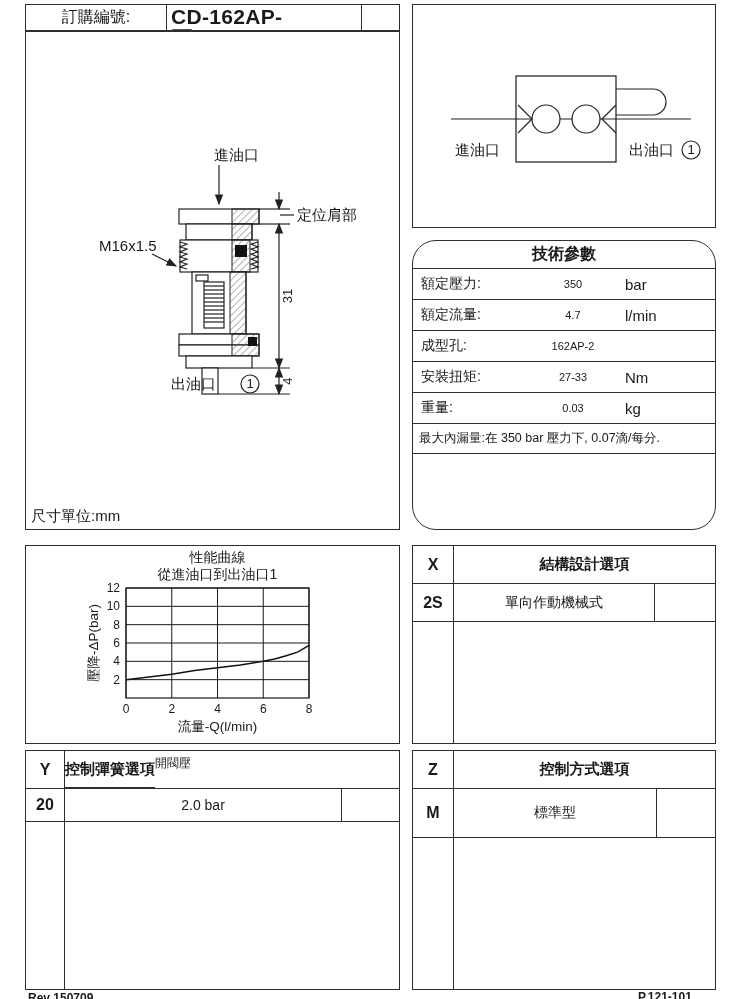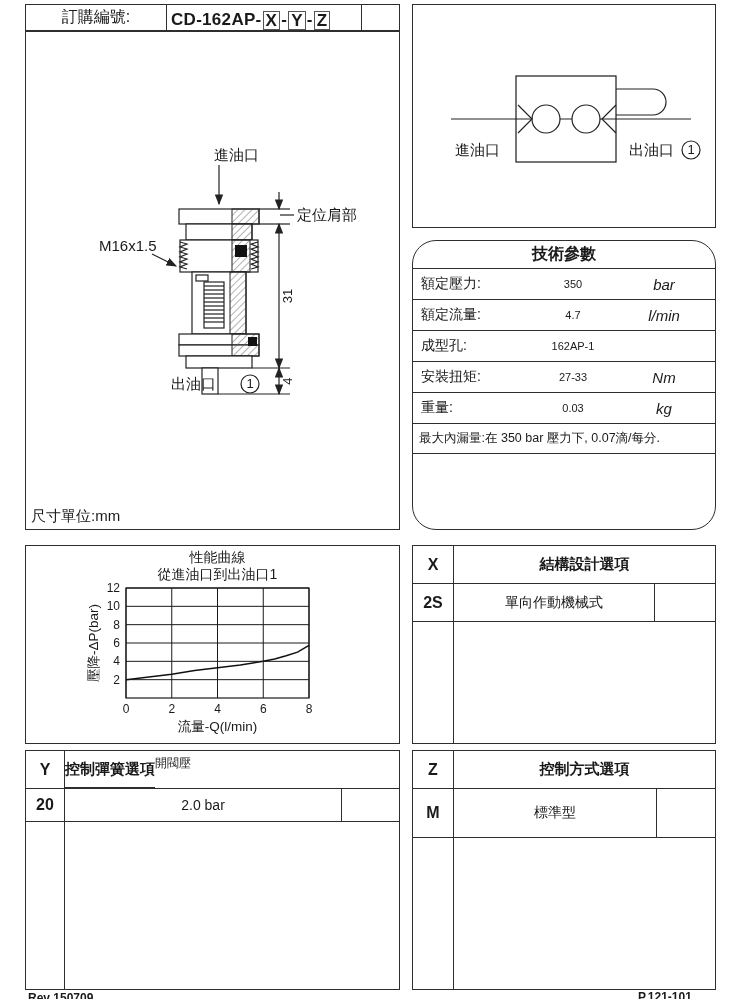--- a/index.html
+++ b/index.html
@@ -4,22 +4,22 @@
 <style>
   html,body{margin:0;padding:0;background:#fff;}
   .page{position:relative;width:730px;height:999px;background:#fff;overflow:hidden;
         font-family:"Liberation Sans","DejaVu Sans",sans-serif;color:#1a1a1a;}
   .panel{position:absolute;border:1.6px solid #2e2e2e;background:#fff;box-sizing:border-box;}
 
   
   .order-box{left:25px;top:4px;width:375px;height:27px;display:flex;align-items:stretch;}
   .order-label{width:140px;border-right:1.4px solid #2e2e2e;display:flex;align-items:center;
                justify-content:center;font-size:16px;}
-  .order-code{width:190px;border-right:1.4px solid #2e2e2e;display:flex;align-items:flex-end;
-              padding-left:4px;font-size:17px;font-weight:bold;letter-spacing:.3px;}
+  .order-code{width:190px;border-right:1.4px solid #2e2e2e;display:flex;align-items:flex-start;
+              padding-left:4px;font-size:21px;font-weight:bold;letter-spacing:.3px;flex-direction:column;}
   .order-spare{flex:1;}
   .codebox{display:inline-block;border:1.4px solid #555;padding:0 2px;margin:0 1px;line-height:17px;}
 
   
   svg{display:block;}
   .ln{stroke:#222;stroke-width:1.2;fill:none;}
   .shape{stroke:#222;stroke-width:1.2;fill:#fff;}
   .seal{fill:#111;stroke:none;}
   .svgtxt{font-size:15px;fill:#1a1a1a;}
   .dimtxt{font-size:13px;fill:#1a1a1a;}
@@ -31,21 +31,21 @@
   
   .schematic-panel{left:412px;top:4px;width:304px;height:224px;}
 
   
   .tech-panel{left:412px;top:240px;width:304px;height:290px;border-radius:24px;}
   .tech-title{height:27px;border-bottom:1.4px solid #2e2e2e;display:flex;align-items:center;
               justify-content:center;font-weight:bold;font-size:16px;}
   .trow{height:30px;border-bottom:1.4px solid #2e2e2e;display:flex;align-items:center;font-size:14px;}
   .tlabel{width:100px;padding-left:8px;}
   .tvalue{flex:1;text-align:center;font-size:11px;}
-  .tunit{width:78px;text-align:center;padding-right:12px;font-size:15px;font-style:italic;}
+  .tunit{width:78px;text-align:left;padding-right:12px;font-size:15px;}
   .tnote{height:29px;border-bottom:1.4px solid #2e2e2e;display:flex;align-items:center;
          padding-left:6px;font-size:12.5px;}
 
   
   .curve-panel{left:25px;top:545px;width:375px;height:199px;}
   .grid{stroke:#1a1a1a;stroke-width:1;}
   .plotborder{stroke:#1a1a1a;stroke-width:1.2;fill:none;}
   .tick{font-size:12px;fill:#1a1a1a;}
   .ctitle{font-size:14px;fill:#1a1a1a;}
   .caxis{font-size:13.5px;fill:#1a1a1a;}
@@ -207,21 +207,21 @@
       <span class="tvalue">350</span>
       <span class="tunit">bar</span>
     </div>
     <div class="trow">
       <span class="tlabel">額定流量:</span>
       <span class="tvalue">4.7</span>
       <span class="tunit">l/min</span>
     </div>
     <div class="trow">
       <span class="tlabel">成型孔:</span>
-      <span class="tvalue">162AP-1</span>
+      <span class="tvalue">162AP-2</span>
       <span class="tunit"></span>
     </div>
     <div class="trow">
       <span class="tlabel">安裝扭矩:</span>
       <span class="tvalue">27-33</span>
       <span class="tunit">Nm</span>
     </div>
     <div class="trow">
       <span class="tlabel">重量:</span>
       <span class="tvalue">0.03</span>

